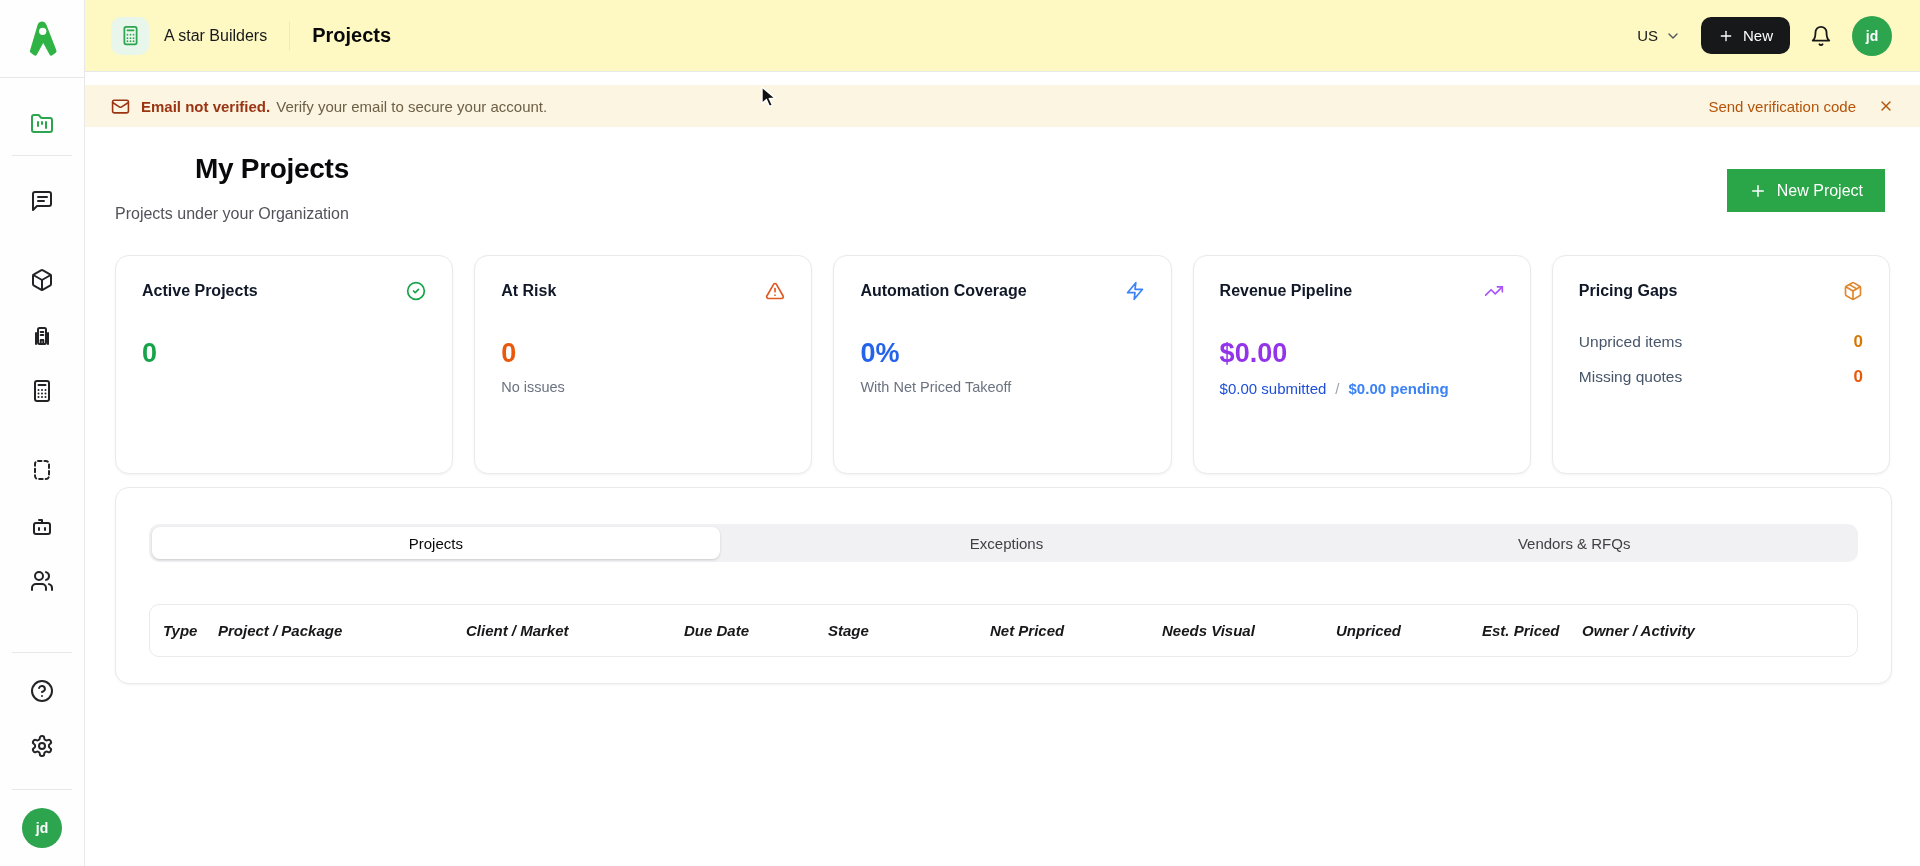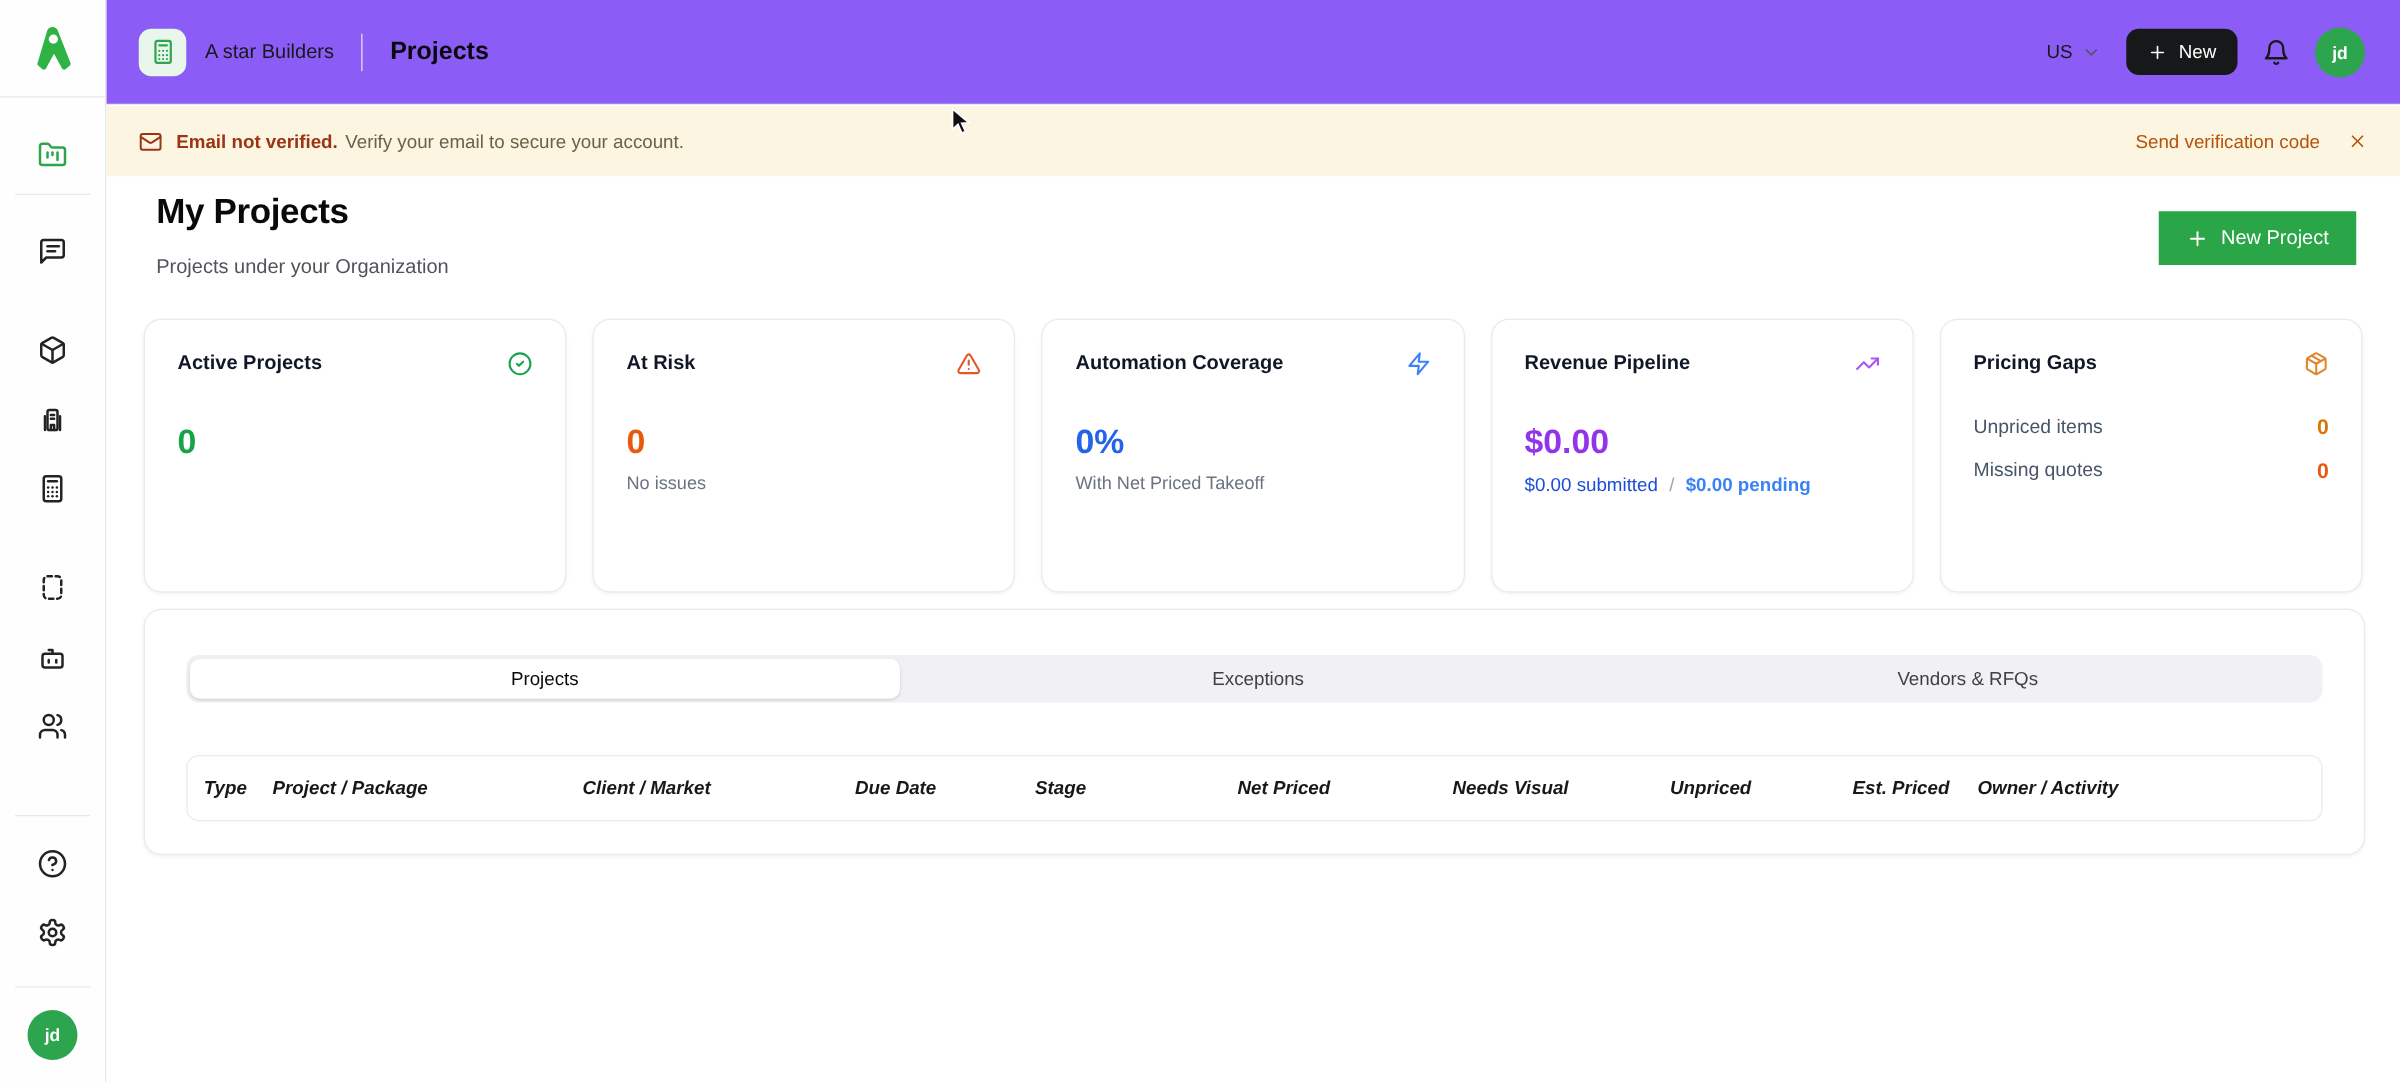--- a/index.html
+++ b/index.html
@@ -12,42 +12,42 @@
 
   
   .sidebar { position:absolute; left:0; top:0; width:85px; height:866px; background:#fefefe; border-right:1px solid #e7e8ea; z-index:6; }
   .sidebar-logo { position:absolute; left:0; top:0; width:84px; height:78px; display:flex; align-items:center; justify-content:center; border-bottom:1px solid #e7e8ea; }
   .side-item { position:absolute; left:22px; width:40px; height:40px; display:flex; align-items:center; justify-content:center; border-radius:8px; cursor:pointer; color:#232326; }
   .side-item.active { color:#2da44e; }
   .side-divider { position:absolute; left:12px; right:12px; height:1px; background:#e7e8ea; }
   .side-avatar { position:absolute; left:22px; width:40px; height:40px; border-radius:50%; background:#2da44e; color:#fff; font-size:14px; font-weight:700; display:flex; align-items:center; justify-content:center; cursor:pointer; }
 
   
-  .topbar { position:absolute; left:85px; right:0; top:0; height:84px; background:#8b5cf6; border-bottom:1px solid #e7e8ea; display:flex; align-items:center; padding:0 28px 0 26px; z-index:5; }
+  .topbar { position:absolute; left:85px; right:0; top:0; height:72px; background:#fef9c3; border-bottom:1px solid #e7e8ea; display:flex; align-items:center; padding:0 28px 0 26px; z-index:5; }
   .brand-chip { width:38px; height:38px; border-radius:10px; background:#e8f6ec; display:flex; align-items:center; justify-content:center; color:#2da44e; cursor:pointer; }
   .brand-name { margin-left:15px; font-size:16px; font-weight:500; color:#18181b; cursor:pointer; }
   .top-vdivider { width:1px; height:30px; background:#e5e7eb; margin:0 22px; }
   .top-title { font-size:20px; font-weight:600; color:#09090b; }
   .top-right { margin-left:auto; display:flex; align-items:center; gap:20px; }
   .region { display:flex; align-items:center; gap:7px; font-size:15px; color:#18181b; cursor:pointer; }
   .btn-new { display:flex; align-items:center; gap:9px; background:#17181a; color:#fff; border:none; border-radius:10px; padding:10px 17px; font-size:15px; font-weight:500; font-family:inherit; cursor:pointer; }
   .bell { color:#18181b; cursor:pointer; }
   .avatar { width:40px; height:40px; border-radius:50%; background:#2da44e; color:#fff; font-size:14px; font-weight:700; display:flex; align-items:center; justify-content:center; cursor:pointer; }
 
   
-  .banner { position:absolute; left:85px; right:0; top:85px; height:56px; background:#fbf5e1; display:flex; align-items:center; padding:16px 26px; z-index:4; }
+  .banner { position:absolute; left:85px; right:0; top:85px; height:42px; background:#fbf5e1; display:flex; align-items:center; padding:16px 26px; z-index:4; }
   .banner .mail { color:#9a3412; }
   .banner-strong { margin-left:11px; font-size:15px; font-weight:700; color:#9a3412; }
   .banner-msg { margin-left:6px; font-size:15px; color:#6e6046; }
   .banner-action { margin-left:auto; font-size:15px; font-weight:500; color:#b45309; cursor:pointer; }
   .banner-close { margin-left:22px; color:#b45309; cursor:pointer; display:flex; }
 
   
   .main { position:absolute; left:85px; top:127px; right:0; bottom:0; background:#fff; }
-  .page-head { position:absolute; left:40px; top:26px; }
+  .page-head { position:absolute; left:30px; top:26px;text-align:right; }
   .page-title { font-size:28px; font-weight:700; color:#09090b; letter-spacing:-.3px; }
   .page-sub { margin-top:20px; font-size:16px; color:#52525b; }
   .btn-new-project { position:absolute; right:35px; top:42px; height:43px; display:flex; align-items:center; gap:10px; background:#2aa648; color:#fff; border:none; border-radius:0; padding:0 22px; font-size:16px; font-weight:500; font-family:inherit; cursor:pointer; }
 
   
   .cards { position:absolute; left:30px; right:30px; top:128px; height:219px; display:flex; gap:21px; }
   .card { flex:1; background:#fff; border:1px solid #e9eaec; border-radius:14px; box-shadow:0 1px 3px rgba(16,24,40,.05); padding:25px 26px; }
   .card-head { display:flex; align-items:center; justify-content:space-between; }
   .card-title { font-size:16px; font-weight:600; color:#101828; }
   .card-value { margin-top:37px; font-size:27px; font-weight:700; }

